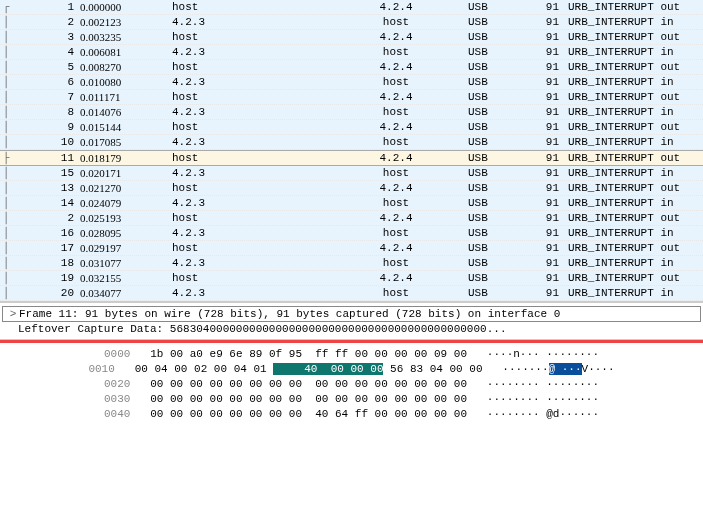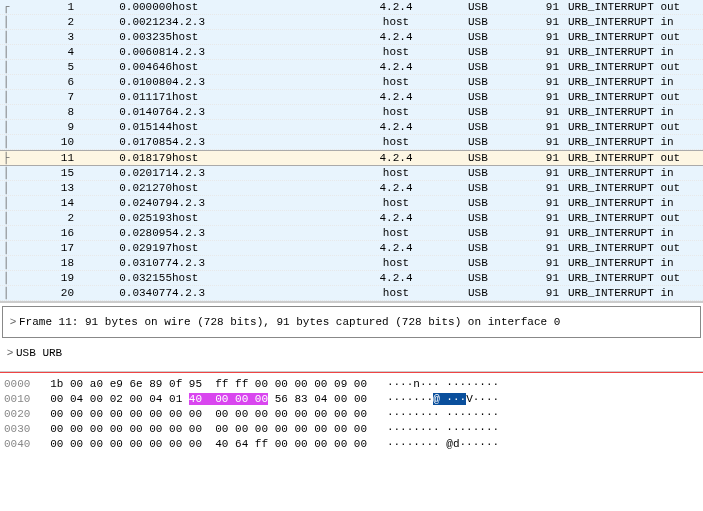--- a/index.html
+++ b/index.html
@@ -22,58 +22,60 @@
     background: #e8f4fd;
     cursor: default;
   }
   .packet-row.selected {
     background: #fdf6e3;
     border-top: 1px solid #aaa;
     border-bottom: 1px solid #aaa;
   }
   .packet-row .col-tree { width: 12px; text-align: center; color: #666; }
   .packet-row .col-no { width: 68px; text-align: right; padding-right: 6px; }
-  .packet-row .col-time { width: 92px; text-align: right; }
+  .packet-row .col-time { width: 92px; text-align: left; font-family: Liberation Serif, serif; }
   .packet-row .col-src { width: 152px; text-align: left; }
   .packet-row .col-dst { width: 144px; text-align: center; }
   .packet-row .col-proto { width: 72px; text-align: left; }
   .packet-row .col-len { width: 28px; text-align: right; padding-right: 9px; }
   .packet-row .col-info { flex: 1; text-align: left; }
   .details {
     border-top: 1px solid #ccc;
     border-bottom: 1px solid #ccc;
     padding: 3px 0;
     background: #fff;
   }
   .details .detail-row {
-    padding: 9px 4px;
+    padding: 1px 4px;
   }
   .details .chev {
     display: inline-block;
     width: 12px;
     text-align: center;
     color: #666;
   }
   .details .detail-row.framed {
     border: 1px solid #888;
     margin: 0 2px;
   }
   .details .indent { padding-left: 18px; }
   .hexdump {
-    border-top: 1px solid #ef4444;
+    border-top: 3px solid #ef4444;
     padding: 4px 4px 6px 4px;
     white-space: pre;
     line-height: 15px;
+    text-align: center;
   }
   .hexdump .offset { color: #888; }
   .hexdump .bytes {  }
   .hexdump .ascii { }
   .hexdump .hl-bytes {
-    background: #d946ef;
+    background: #0f766e;
     color: #fff;
+    padding-left: 31px;
   }
   .hexdump .hl-ascii {
     background: #0a4f9c;
     color: #fff;
   }
 </style>
 </head>
 <body>
 
 <div class="packet-list" id="packet-list">
@@ -113,21 +115,21 @@
       <span class="col-time">0.006081</span>
       <span class="col-src">4.2.3</span>
       <span class="col-dst">host</span>
       <span class="col-proto">USB</span>
       <span class="col-len">91</span>
       <span class="col-info">URB_INTERRUPT in</span>
     </div>
     <div class="packet-row">
       <span class="col-tree">│</span>
       <span class="col-no">5</span>
-      <span class="col-time">0.004646</span>
+      <span class="col-time">0.008270</span>
       <span class="col-src">host</span>
       <span class="col-dst">4.2.4</span>
       <span class="col-proto">USB</span>
       <span class="col-len">91</span>
       <span class="col-info">URB_INTERRUPT out</span>
     </div>
     <div class="packet-row">
       <span class="col-tree">│</span>
       <span class="col-no">6</span>
       <span class="col-time">0.010080</span>
@@ -276,18 +278,18 @@
       <span class="col-proto">USB</span>
       <span class="col-len">91</span>
       <span class="col-info">URB_INTERRUPT in</span>
     </div>
   </div>
 
 <div class="details">
   <div class="detail-row framed">
     <span class="chev">&gt;</span><span>Frame 11: 91 bytes on wire (728 bits), 91 bytes captured (728 bits) on interface 0</span>
   </div>
-  <div class="detail-row">
-    <span class="chev">&gt;</span><span>USB URB</span>
+  <div class="detail-row indent">
+    <span>Leftover Capture Data: 568304000000000000000000000000000000000000000000...</span>
   </div>
 </div>
 
 <div class="hexdump" id="hexdump"><div><span class="offset">0000</span>   <span class="bytes">1b 00 a0 e9 6e 89 0f 95  ff ff 00 00 00 00 09 00</span>   <span class="ascii">····n··· ········</span></div><div><span class="offset">0010</span>   <span class="bytes">00 04 00 02 00 04 01 </span><span class="bytes hl-bytes">40  00 00 00</span><span class="bytes"> 56 83 04 00 00</span>   <span class="ascii">·······</span><span class="ascii hl-ascii">@ ···</span><span class="ascii">V····</span></div><div><span class="offset">0020</span>   <span class="bytes">00 00 00 00 00 00 00 00  00 00 00 00 00 00 00 00</span>   <span class="ascii">········ ········</span></div><div><span class="offset">0030</span>   <span class="bytes">00 00 00 00 00 00 00 00  00 00 00 00 00 00 00 00</span>   <span class="ascii">········ ········</span></div><div><span class="offset">0040</span>   <span class="bytes">00 00 00 00 00 00 00 00  40 64 ff 00 00 00 00 00</span>   <span class="ascii">········ @d······</span></div></div>
 
 </body></html>

